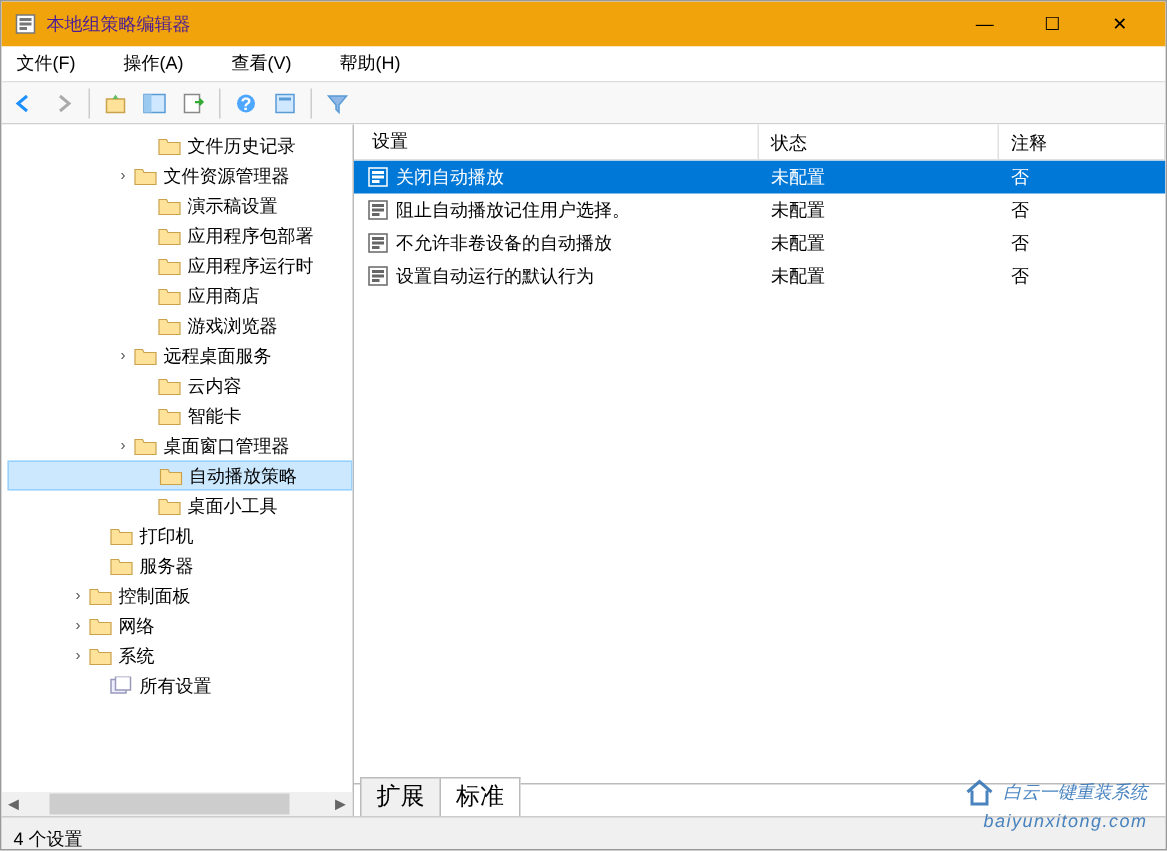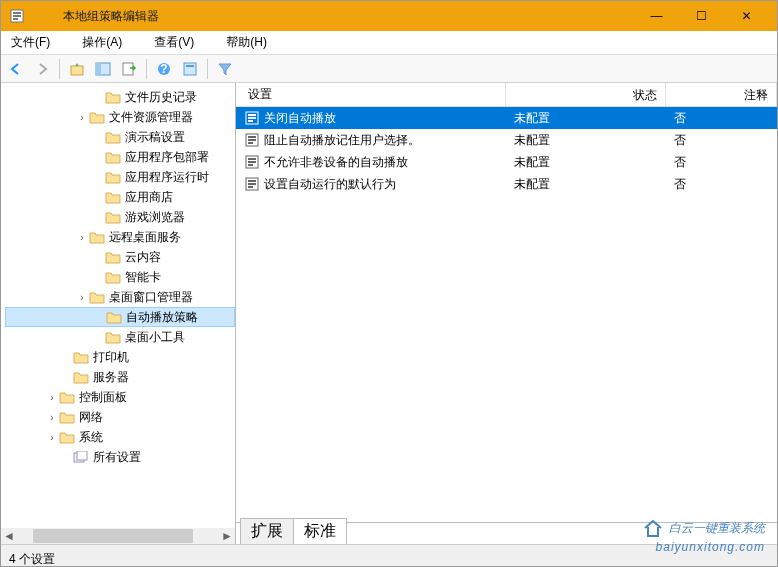--- a/index.html
+++ b/index.html
@@ -1,20 +1,20 @@
 <!DOCTYPE html>
 <html><head>
   <meta charset="utf-8">
   <style>
     * { margin: 0; padding: 0; box-sizing: border-box; font-family: "Microsoft YaHei", "SimSun", sans-serif; font-size: 12px; }
     body { width: 778px; height: 567px; background: #fff; overflow: hidden; border: 1px solid #999; position: relative; }
 
     .titlebar { height: 30px; background: #f0a30a; display: flex; align-items: center; padding: 0 8px; }
     .titlebar .app-icon { width: 16px; height: 16px; margin-right: 6px; display:flex; align-items:center; justify-content:center;}
-    .titlebar .title { flex: 1; color: #0f172a; margin-left: 32px; }
+    .titlebar .title { flex: 1; color: #4c1d95; }
     .titlebar .winbtn { width: 45px; height: 30px; display: flex; align-items: center; justify-content: center; color:#000; }
 
     .menubar { height: 24px; background: #fff; display: flex; align-items: center; padding: 0 6px; gap: 24px; border-bottom: 1px solid #ddd; }
     .menubar span { padding: 2px 4px; }
 
     .toolbar { height: 28px; background: #f8f8f8; display: flex; align-items: center; padding: 0 4px; gap: 4px; border-bottom: 1px solid #d0d0d0; }
     .toolbar .sep { width: 1px; height: 20px; background: #ccc; margin: 0 2px; }
     .toolbtn { width: 22px; height: 22px; display: flex; align-items: center; justify-content: center; }
 
     .content { display: flex; height: calc(100% - 30px - 24px - 28px - 22px); }
@@ -23,21 +23,21 @@
     .tree-inner { padding-left: 4px; height: calc(100% - 16px); overflow:hidden;}
     .tree-item { display: flex; align-items: center; height: 20px; padding-left: 0; white-space: nowrap; }
     .tree-item .twisty { width: 14px; text-align: center; color: #555; font-size: 10px; }
     .tree-item .folder { width: 16px; height: 14px; margin-right: 4px; display:inline-flex; align-items:center; justify-content:center;}
     .tree-item.selected { background: #cce8ff; border: 1px solid #99d1ff; height:20px; box-sizing:border-box;}
     .tree-hscroll { position: absolute; bottom: 0; left: 0; right: 0; height: 16px; background: #f0f0f0; display:flex; }
     .tree-hscroll .thumb { width: 160px; height: 14px; background: #cdcdcd; margin:1px 0 0 16px;}
     .tree-hscroll .arrow { width:16px; display:flex; align-items:center; justify-content:center; color:#666;}
 
     .list-pane { flex: 1; display: flex; flex-direction: column; background:#fff;}
-    .list-header { display: flex; height: 24px; background: #fff; border-bottom: 1px solid #e0e0e0; text-align: right; }
+    .list-header { display: flex; height: 24px; background: #fff; border-bottom: 1px solid #e0e0e0; }
     .list-header .col { border-right: 1px solid #e0e0e0; padding: 4px 8px; }
     .list-body { flex: 1; overflow: hidden; }
     .list-row { display: flex; height: 22px; align-items: center; }
     .list-row.selected { background: #0078d7; color: #fff; }
     .list-row .col { padding: 2px 8px; overflow: hidden; white-space: nowrap; }
     .list-row .policy-icon { width:16px; height:16px; margin-right:4px; display:inline-flex; align-items:center; justify-content:center;}
     .col-name { width: 270px; display:flex; align-items:center;}
     .col-state { width: 160px; }
     .col-comment { flex: 1; }
 

